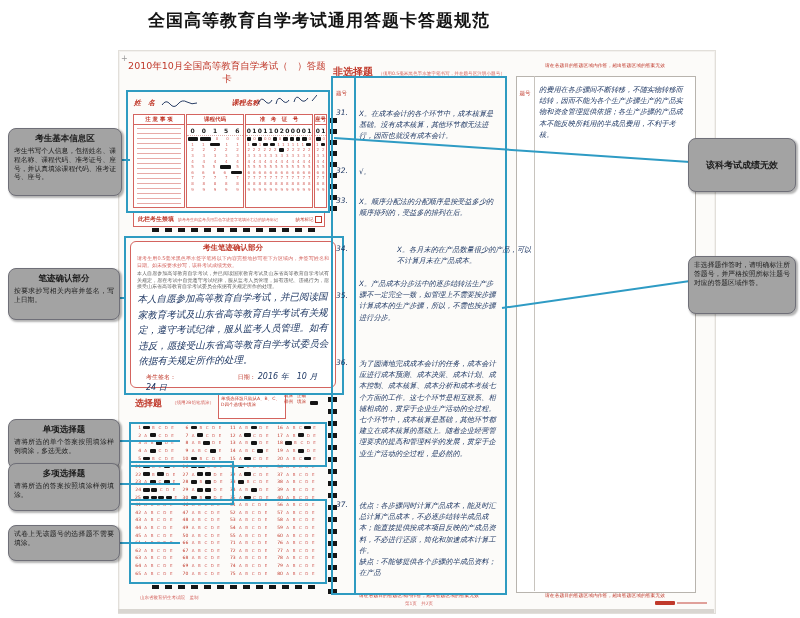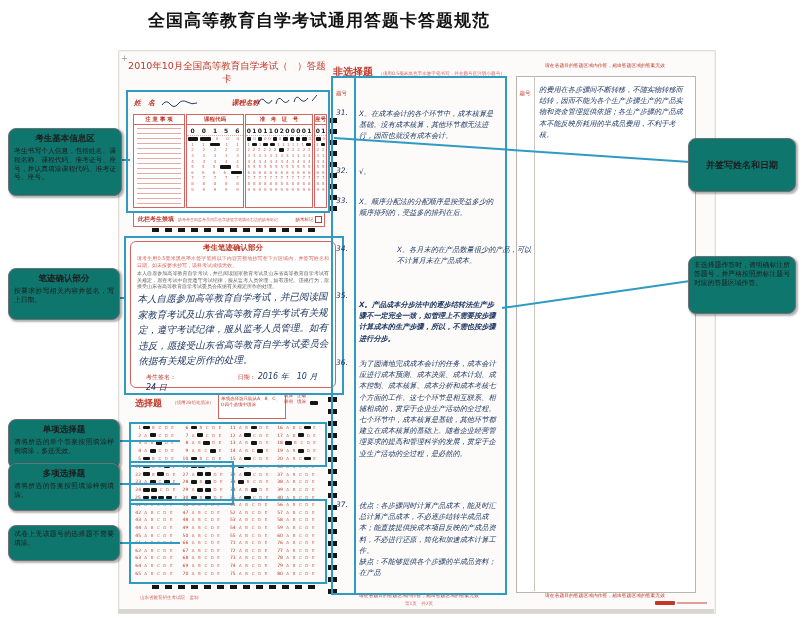--- a/index.html
+++ b/index.html
@@ -117,21 +117,21 @@
     line-height:11.2px;z-index:3;}
   .right-footer{position:absolute;left:516px;top:592px;width:178px;text-align:center;
     font-size:4.8px;color:#c0392b;white-space:nowrap;}
   .brand-smudge{position:absolute;left:655px;top:601px;width:52px;height:7px;}
   .brand-smudge .b1{position:absolute;left:0;top:0;width:20px;height:4px;background:#c0392b;border-radius:1px;}
   .brand-smudge .b2{position:absolute;left:22px;top:1px;width:30px;height:2px;background:#e0a09a;}
   .margin-vertical{position:absolute;left:699px;top:292px;width:10px;height:150px;
     writing-mode:vertical-rl;font-size:5.5px;color:#c0392b;overflow:hidden;line-height:10px;}
 
   
-  .callout{position:absolute;background:#0f766e;border:1px solid #6f6f78;border-radius:8px;
+  .callout{position:absolute;background:#a3a3a3;border:1px solid #6f6f78;border-radius:8px;
     box-shadow:1.5px 1.5px 2px rgba(0,0,0,.3);padding:4px 5px;z-index:6;color:#1c1c1c;}
   .callout .ct{font-size:8.5px;font-weight:bold;text-align:center;margin-bottom:2px;}
   .callout .cb{font-size:6.8px;line-height:8.8px;text-align:justify;}
   .co-l1{left:8px;top:128px;width:102px;height:58px;}
   .co-l2{left:8px;top:268px;width:100px;height:42px;}
   .co-l3{left:8px;top:419px;width:100px;height:40px;}
   .co-l4{left:8px;top:463px;width:100px;height:38px;}
   .co-l5{left:8px;top:525px;width:100px;height:26px;}
   .co-r1{left:688px;top:138px;width:96px;height:44px;display:flex;align-items:center;justify-content:center;}
   .co-r1 .ct{margin:0;font-size:9px;}
@@ -1265,34 +1265,34 @@
     <div class="cb">请将所选的单个答案按照填涂样例填涂，多选无效。</div>
   </div>
   <div class="callout co-l4">
     <div class="ct">多项选择题</div>
     <div class="cb">请将所选的答案按照填涂样例填涂。</div>
   </div>
   <div class="callout co-l5">
     <div class="cb">试卷上无该题号的选择题不需要填涂。</div>
   </div>
   <div class="callout co-r1">
-    <div class="ct">并签写姓名和日期</div>
+    <div class="ct">该科考试成绩无效</div>
   </div>
   <div class="callout co-r2">
     <div class="cb">非选择题作答时，请明确标注所答题号，并严格按照所标注题号对应的答题区域作答。</div>
   </div>
 
 <div class="essay-no hand" style="top: 108px;">31.</div>
     <div class="essay-text hand" style="top: 108px;">X。在成本会计的各个环节中，成本核算是基础。没有成本核算，其他环节都无法进行，因而也就没有成本会计。</div>
     <div class="essay-no hand" style="top: 166px;">32.</div>
     <div class="essay-text hand" style="top: 166px;">√。</div>
     <div class="essay-no hand" style="top: 196px;">33.</div>
     <div class="essay-text hand" style="top: 196px;">X。顺序分配法的分配顺序是按受益多少的顺序排列的，受益多的排列在后。</div>
     <div class="essay-no hand" style="top: 244px;">34.</div>
     <div class="essay-text hand" style="top: 244px; margin-left: 38px;">X。各月末的在产品数量很少的产品，可以不计算月末在产品成本。</div>
     <div class="essay-no hand" style="top: 291px;">35.</div>
-    <div class="essay-text hand" style="top: 299px; font-weight: bold;">X。产品成本分步法中的逐步结转法生产步骤不一定完全一致，如管理上不需要按步骤计算成本的生产步骤，所以，不需也按步骤进行分步。</div>
+    <div class="essay-text hand" style="top: 278px;">X。产品成本分步法中的逐步结转法生产步骤不一定完全一致，如管理上不需要按步骤计算成本的生产步骤，所以，不需也按步骤进行分步。</div>
     <div class="essay-no hand" style="top: 358px;">36.</div>
     <div class="essay-text hand" style="top: 358px;">为了圆满地完成成本会计的任务，成本会计应进行成本预测、成本决策、成本计划、成本控制、成本核算、成本分析和成本考核七个方面的工作。这七个环节是相互联系、相辅相成的，贯穿于企业生产活动的全过程。七个环节中，成本核算是基础，其他环节都建立在成本核算的基础上。随着企业经营管理要求的提高和管理科学的发展，贯穿于企业生产活动的全过程，是必然的。</div>
     <div class="essay-no hand" style="top: 500px;">37.</div>
     <div class="essay-text hand" style="top: 500px;">优点：各步骤同时计算产品成本，能及时汇总计算产品成本，不必逐步结转半成品成本；能直接提供按成本项目反映的产成品资料，不必进行还原，简化和加速成本计算工作。
 缺点：不能够提供各个步骤的半成品资料；在产品</div>
   </div>
 
 </body></html>

